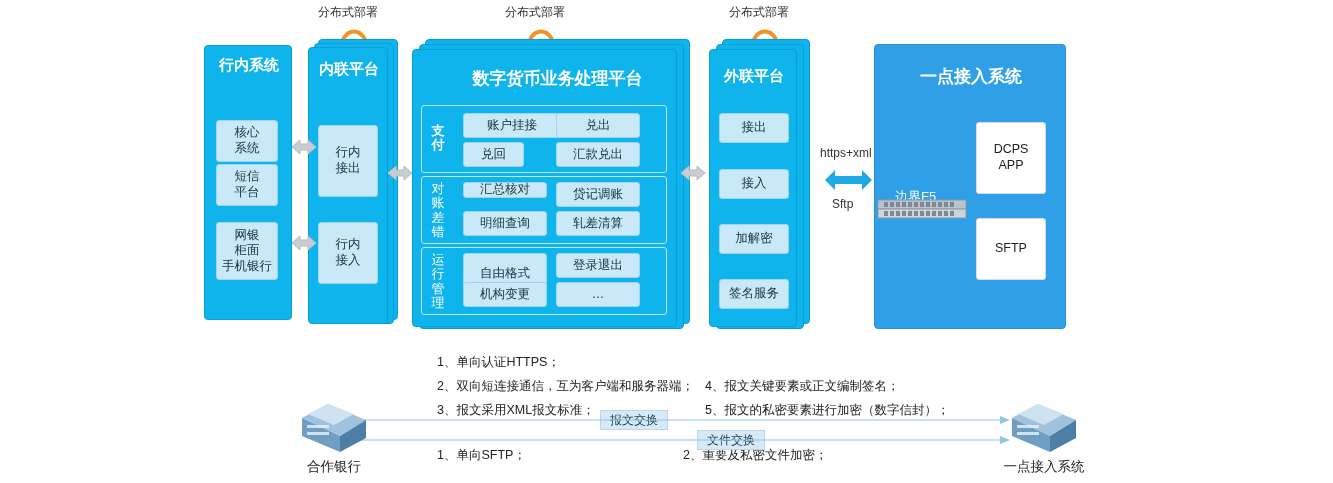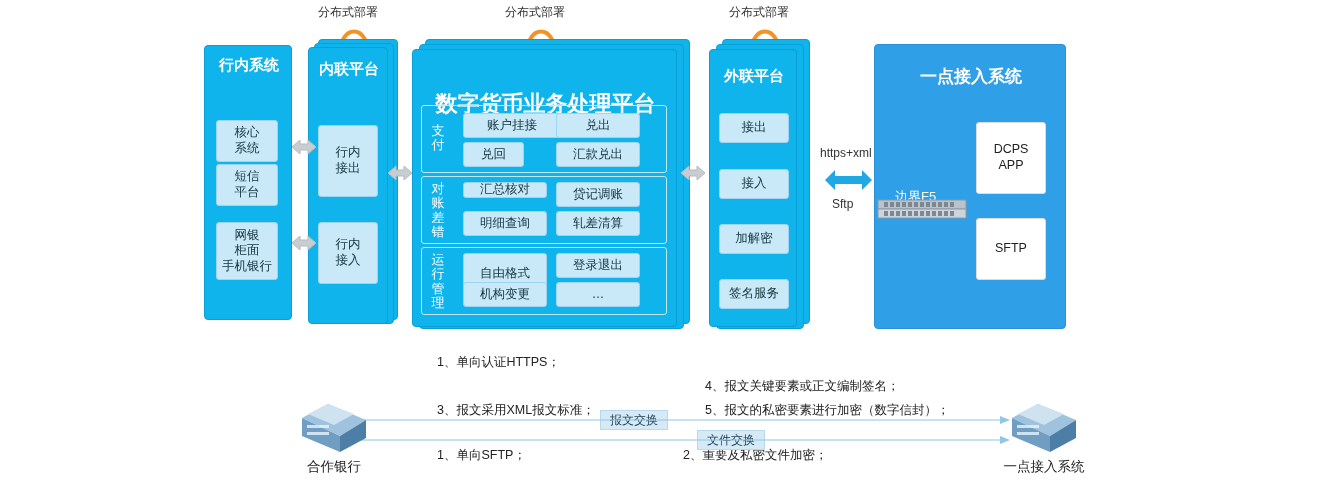--- a/index.html
+++ b/index.html
@@ -186,25 +186,25 @@
     <span>接出</span>
   </div>
   <div class="abs cell tall" style="left:318px; top:222px; width:60px; height:62px;">
     <span>行内</span>
     <span>接入</span>
   </div>
 
   <div class="abs stack-copy" style="left:425px; top:39px; width:265px; height:285px;"></div>
   <div class="abs stack-copy" style="left:419px; top:44px; width:265px; height:285px;"></div>
   <div class="abs panel" style="left:412px; top:49px; width:265px; height:278px;">
-    <div class="panel-title abs" style="left:0; top:17px; width:265px; font-size:22px;margin-top:22px;">数字货币业务处理平台</div>
+    <div class="panel-title abs" style="left:12px; top:17px; width:265px; font-size:17px;">数字货币业务处理平台</div>
   </div>
 
   <div class="abs group-box" style="left:421px; top:105px; width:246px; height:68px;"></div>
-  <div class="abs group-label" style="left:426px; top:124px; width:24px;">支付</div>
+  <div class="abs group-label" style="left:426px; top:124px; width:24px;font-weight:bold;">支付</div>
   <div class="abs cell" style="left:463px; top:113px; width:98px; height:25px;">账户挂接</div>
   <div class="abs cell" style="left:556px; top:113px; width:84px; height:25px;">兑出</div>
   <div class="abs cell" style="left:463px; top:142px; width:61px; height:25px;">兑回</div>
   <div class="abs cell" style="left:556px; top:142px; width:84px; height:25px;">汇款兑出</div>
 
   <div class="abs group-box" style="left:421px; top:176px; width:246px; height:68px;"></div>
   <div class="abs group-label" style="left:426px; top:182px; width:24px;">对账差错</div>
   <div class="abs cell" style="left:463px; top:182px; width:84px; height:16px;">汇总核对</div>
   <div class="abs cell" style="left:556px; top:182px; width:84px; height:25px;">贷记调账</div>
   <div class="abs cell" style="left:463px; top:211px; width:84px; height:25px;">明细查询</div>
@@ -287,20 +287,21 @@
     </g>
 
     <g fill="#1ea9e4">
       <polygon points="825,180 835,170 835,176 862,176 862,170 872,180 862,190 862,184 835,184 835,190"></polygon>
     </g>
   </svg>
   <div class="abs conn-label" style="left:820px; top:146px;">https+xml</div>
   <div class="abs conn-label" style="left:832px; top:197px;">Sftp</div>
 
   <div class="abs note" style="left:437px; top:354px;">1、单向认证HTTPS；</div>
+  <div class="abs note" style="left:437px; top:378px;">2、双向短连接通信，互为客户端和服务器端；</div>
   <div class="abs note" style="left:437px; top:402px;">3、报文采用XML报文标准；</div>
   <div class="abs note" style="left:705px; top:378px;">4、报文关键要素或正文编制签名；</div>
   <div class="abs note" style="left:705px; top:402px;">5、报文的私密要素进行加密（数字信封）；</div>
 
   <div class="abs note" style="left:437px; top:447px;">1、单向SFTP；</div>
   <div class="abs note" style="left:683px; top:447px;">2、重要及私密文件加密；</div>
 
   <div class="abs exch-tag" style="left:600px; top:410px; width:68px; height:20px;">报文交换</div>
   <div class="abs exch-tag" style="left:697px; top:430px; width:68px; height:20px;">文件交换</div>
 

